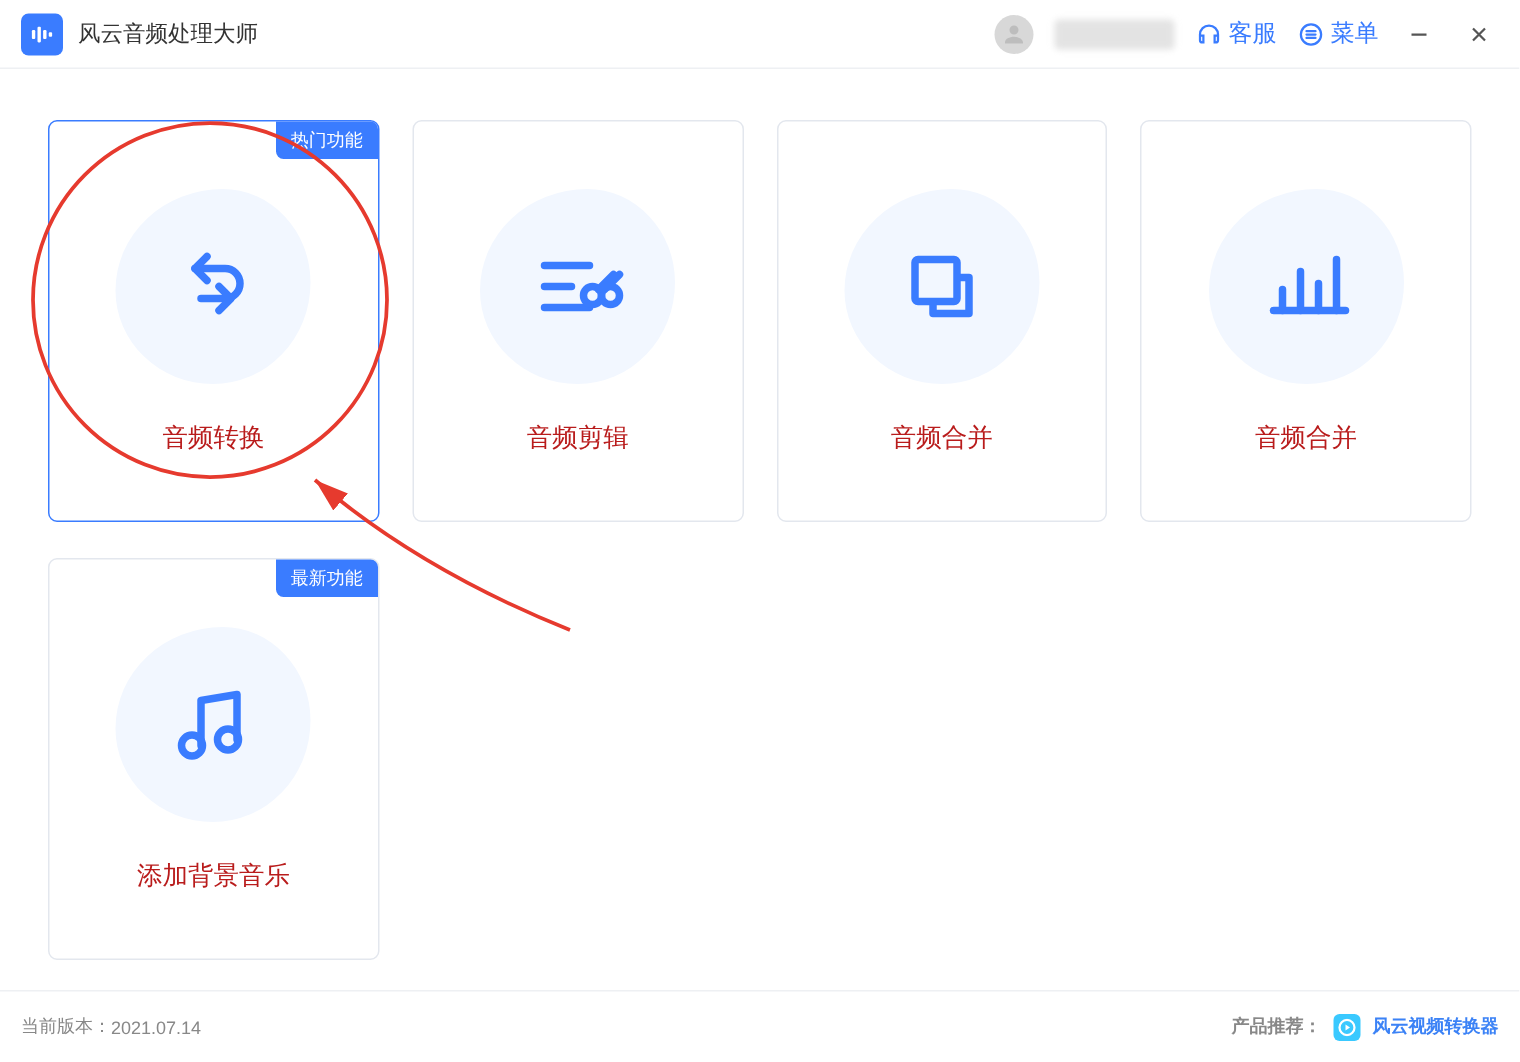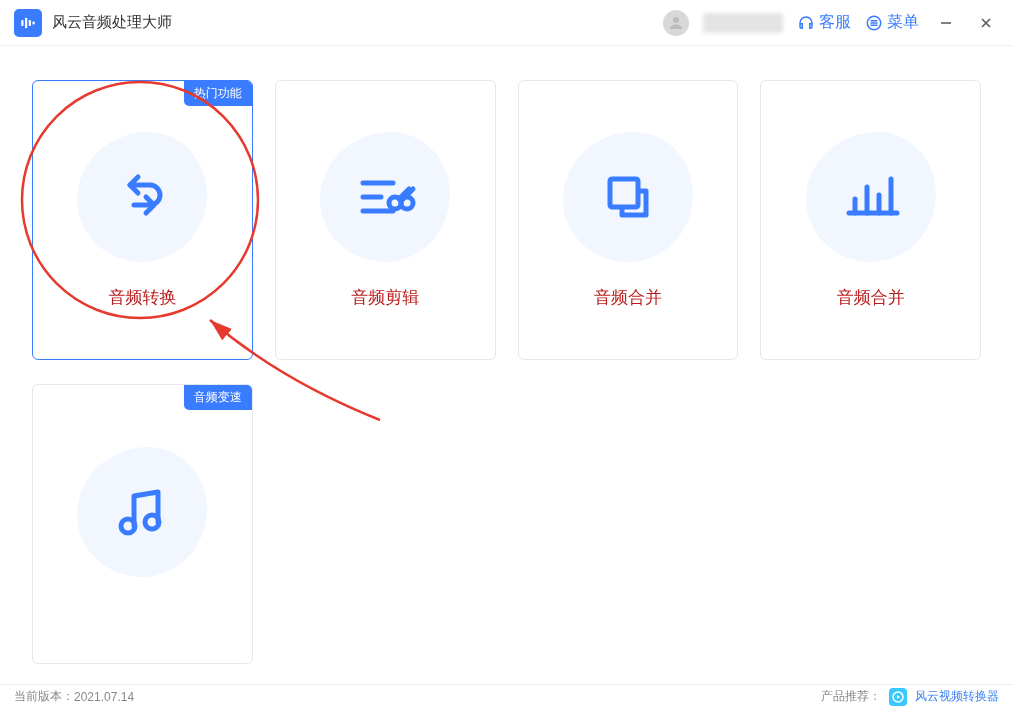--- a/index.html
+++ b/index.html
@@ -43,26 +43,26 @@
     background: #f2f7ff;
     border-radius: 55% 45% 50% 50% / 52% 48% 52% 48%;
     display: flex; align-items: center; justify-content: center;
     margin-bottom: 24px;
   }
   .blob svg { width: 64px; height: 64px; }
   .card-label { font-size: 17px; color: #b91c1c; }
 
   
   .footer {
-    height: 24px; border-top: 1px solid #eef0f3;
+    height: 48px; border-top: 1px solid #eef0f3;
     display: flex; align-items: center; padding: 0 14px;
     font-size: 12px; color: #888;
   }
   .footer-spacer { flex: 1; }
-  .footer-right { display: flex; align-items: center; gap: 8px; }
+  .footer-right { display: flex; align-items: center; gap: 8px; font-weight: bold; }
   .rec-icon { width: 18px; height: 18px; background: #3ac9ff; border-radius: 4px; display: flex; align-items: center; justify-content: center; }
   .rec-icon svg { width: 12px; height: 12px; }
   .rec-name { color: #3b82f6; cursor: pointer; }
 
   
   .anno { position: absolute; left: 0; top: 0; width: 1013px; height: 708px; pointer-events: none; }
 </style>
 </head>
 <body>
 
@@ -166,30 +166,31 @@
                 <path d="M16 48V34M28 48V22M40 48V30M52 48V14"></path>
                 <path d="M10 48h48"></path>
               </g>
             </svg>
         </div>
         <div class="card-label">音频合并</div>
       </div>
 
 
       <div class="card">
-        <div class="tag">音频变速</div>
+        <div class="tag">最新功能</div>
         <div class="blob">
           <svg viewBox="0 0 64 64">
               <g fill="none" stroke="#3a7cff" stroke-width="5" stroke-linecap="round" stroke-linejoin="round">
                 <path d="M24 46V16l24-4v30"></path>
                 <circle cx="18" cy="46" r="7"></circle>
                 <circle cx="42" cy="42" r="7"></circle>
               </g>
             </svg>
         </div>
+        <div class="card-label">添加背景音乐</div>
       </div>
 
     </div>
   </div>
 
   <div class="footer">
     <span>当前版本：</span>
     <span>2021.07.14</span>
     <div class="footer-spacer"></div>
     <div class="footer-right">

